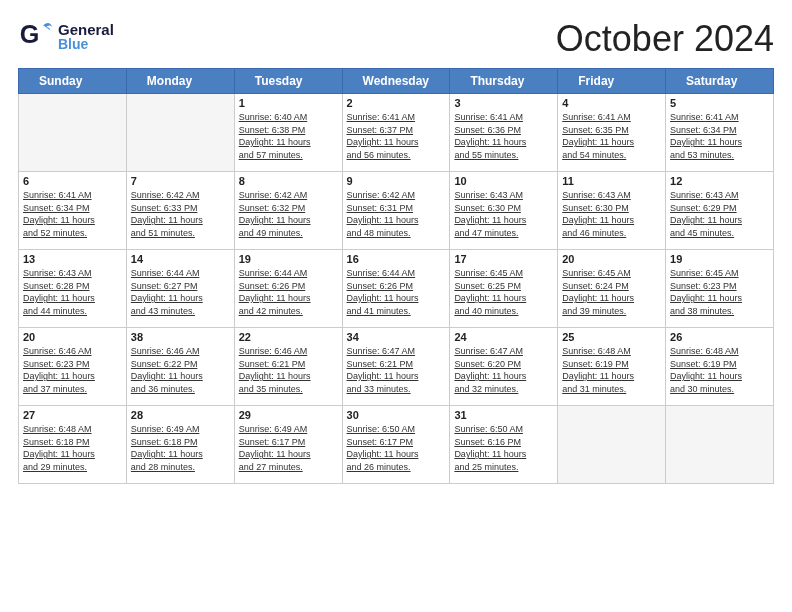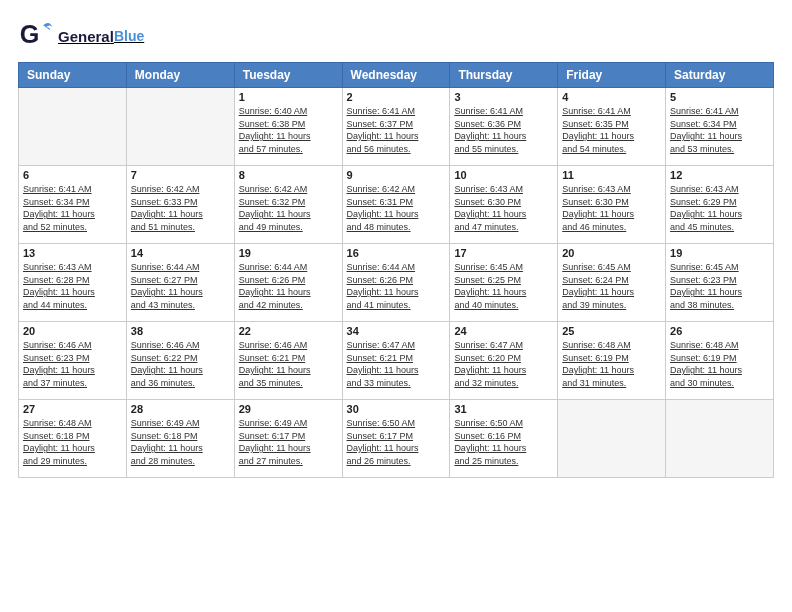--- a/index.html
+++ b/index.html
@@ -38,21 +38,21 @@
     .calendar {
       width: 100%;
       border-collapse: collapse;
       table-layout: fixed;
     }
     .calendar th {
       background: #4a7fc1;
       color: #fff;
       font-size: 12px;
       font-weight: bold;
-      padding: 5px 8px;
+      padding: 5px 20px;
       text-align: left;
       border: 1px solid #3a6aad;
     }
     .calendar td {
       border: 1px solid #ccc;
       vertical-align: top;
       padding: 3px 4px;
       font-size: 9.5px;
       color: #333;
       height: 78px;
@@ -78,23 +78,22 @@
       display: flex;
       align-items: center;
       gap: 4px;
     }
     .logo-icon {
       width: 36px;
       height: 36px;
     }
     .logo-name {
       display: flex;
-      flex-direction: row;
+      flex-direction: column;
       line-height: 1;
-      text-decoration: underline;
     }
     .logo-general {
       font-size: 15px;
       font-weight: bold;
       color: #1a1a3e;
     }
     .logo-blue {
       font-size: 14px;
       font-weight: bold;
       color: #4a90d9;
@@ -109,20 +108,21 @@
       <svg class="logo-icon" viewBox="0 0 40 40" xmlns="http://www.w3.org/2000/svg">
         <text x="2" y="28" font-size="28" fill="#1a1a3e" font-family="Arial" font-weight="bold">G</text>
         <path d="M28 8 Q35 2 38 10 Q34 6 30 12 Q34 8 36 14" fill="#4a90d9"></path>
       </svg>
       <div class="logo-name">
         <span class="logo-general">General</span>
         <span class="logo-blue">Blue</span>
       </div>
     </div>
     <div class="title-area">
+      <div class="month-title">October 2024</div>
     </div>
   </div>
 
   <table class="calendar">
     <thead>
       <tr>
       <th>Sunday</th>
           <th>Monday</th>
           <th>Tuesday</th>
           <th>Wednesday</th>

